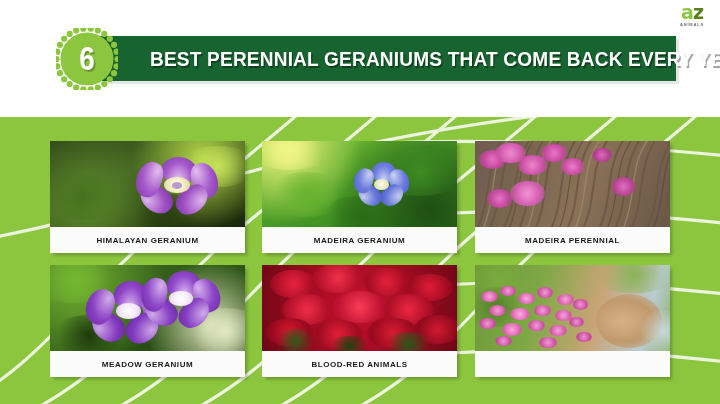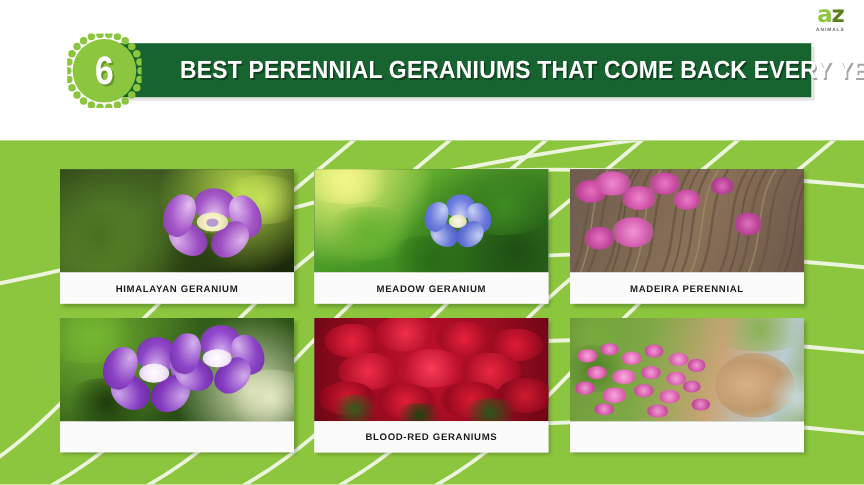--- a/index.html
+++ b/index.html
@@ -211,21 +211,21 @@
           <div style="position:absolute;left:48%;top:28%;width:28%;height:46%;">
             <div class="petal" style="left:30%;top:-8%;width:44%;height:50%;background:radial-gradient(ellipse at 50% 90%,#cfd6f5 0%,#6f7fe0 55%,#4d5ec9 100%);transform:rotate(2deg);"></div>
             <div class="petal" style="left:58%;top:18%;width:46%;height:48%;background:radial-gradient(ellipse at 20% 70%,#c8d0f2 0%,#6b7bdd 55%,#4a5bc6 100%);transform:rotate(72deg);"></div>
             <div class="petal" style="left:44%;top:54%;width:44%;height:48%;background:radial-gradient(ellipse at 30% 25%,#c2ccf0 0%,#6474d8 58%,#4454be 100%);transform:rotate(142deg);"></div>
             <div class="petal" style="left:4%;top:52%;width:44%;height:48%;background:radial-gradient(ellipse at 70% 25%,#c2ccf0 0%,#6474d8 58%,#4454be 100%);transform:rotate(214deg);"></div>
             <div class="petal" style="left:-8%;top:16%;width:46%;height:48%;background:radial-gradient(ellipse at 80% 70%,#c8d0f2 0%,#6b7bdd 55%,#4a5bc6 100%);transform:rotate(288deg);"></div>
             <div class="blob" style="left:34%;top:34%;width:28%;height:28%;background:radial-gradient(circle,#fbfbe6 0%,#e7e6c2 60%,#cfcfa8 100%);"></div>
           </div>
         </div>
       </div>
-      <div class="card-caption" style="height:26px;">MEADOW GERANIUM</div>
+      <div class="card-caption" style="height:26px;">MADEIRA GERANIUM</div>
     </div>
 
     <div class="card" style="left:475px;top:24px;width:195px;height:112px;">
       <div class="card-photo" style="height:86px;">
         <div class="photo-canvas" style="background:
              linear-gradient(112deg,#6f5c50 0%,#7a6550 25%,#8a7158 55%,#6b5748 100%);">
             <svg viewBox="0 0 195 86" preserveAspectRatio="none" style="position:absolute;left:0;top:0;width:100%;height:100%;">
               <g stroke="#6a5744" stroke-width="2" fill="none" opacity="0.85">
                 <path d="M2 88 C 16 60 10 30 26 0"></path>
                 <path d="M14 88 C 30 58 22 28 40 0"></path>
@@ -289,20 +289,21 @@
           <div style="position:absolute;left:48%;top:10%;width:40%;height:60%;">
             <div class="petal" style="left:30%;top:-5%;width:42%;height:50%;background:radial-gradient(ellipse at 50% 90%,#dcbcf1 0%,#9249cb 55%,#6e2da2 100%);transform:rotate(-6deg);"></div>
             <div class="petal" style="left:60%;top:18%;width:44%;height:48%;background:radial-gradient(ellipse at 20% 70%,#d6b2ed 0%,#8d45c7 55%,#692a9e 100%);transform:rotate(66deg);"></div>
             <div class="petal" style="left:44%;top:54%;width:42%;height:48%;background:radial-gradient(ellipse at 30% 25%,#d0aae9 0%,#863ec3 58%,#632698 100%);transform:rotate(136deg);"></div>
             <div class="petal" style="left:2%;top:52%;width:42%;height:48%;background:radial-gradient(ellipse at 70% 25%,#d0aae9 0%,#863ec3 58%,#632698 100%);transform:rotate(208deg);"></div>
             <div class="petal" style="left:-8%;top:16%;width:44%;height:48%;background:radial-gradient(ellipse at 80% 70%,#d6b2ed 0%,#8d45c7 55%,#692a9e 100%);transform:rotate(282deg);"></div>
             <div class="blob" style="left:33%;top:34%;width:30%;height:28%;background:radial-gradient(circle,#ffffff 0%,#f5eafb 55%,#ddc6ea 100%);"></div>
           </div>
         </div>
       </div>
+      <div class="card-caption" style="height:26px;">MEADOW GERANIUM</div>
     </div>
 
     <div class="card" style="left:262px;top:148px;width:195px;height:112px;">
       <div class="card-photo" style="height:86px;">
         <div class="photo-canvas" style="background:
              radial-gradient(circle at 50% 45%, #c8102e 0%, #a10c22 48%, #6d0715 100%),
              linear-gradient(160deg,#8c0a1c 0%,#5d0711 100%);">
           <div class="blob" style="left:4%;top:6%;width:24%;height:32%;background:radial-gradient(circle,#e8233f 0%,#a80d24 70%,rgba(140,10,30,0) 100%);"></div>
           <div class="blob" style="left:26%;top:-2%;width:26%;height:34%;background:radial-gradient(circle,#f0304a 0%,#b4102a 70%,rgba(140,10,30,0) 100%);"></div>
           <div class="blob" style="left:52%;top:4%;width:24%;height:32%;background:radial-gradient(circle,#e6203c 0%,#a50d23 70%,rgba(140,10,30,0) 100%);"></div>
@@ -312,21 +313,21 @@
           <div class="blob" style="left:62%;top:34%;width:26%;height:36%;background:radial-gradient(circle,#ea2741 0%,#ab0e26 70%,rgba(140,10,30,0) 100%);"></div>
           <div class="blob" style="left:2%;top:62%;width:24%;height:32%;background:radial-gradient(circle,#d6182f 0%,#95091e 70%,rgba(130,8,26,0) 100%);"></div>
           <div class="blob" style="left:26%;top:64%;width:26%;height:34%;background:radial-gradient(circle,#e01f38 0%,#9d0b21 70%,rgba(130,8,26,0) 100%);"></div>
           <div class="blob" style="left:54%;top:62%;width:26%;height:34%;background:radial-gradient(circle,#d81a31 0%,#980a1f 70%,rgba(130,8,26,0) 100%);"></div>
           <div class="blob" style="left:78%;top:58%;width:24%;height:34%;background:radial-gradient(circle,#cf1a30 0%,#8d091d 70%,rgba(120,8,24,0) 100%);"></div>
           <div class="blob" style="left:6%;top:74%;width:22%;height:28%;background:radial-gradient(circle,#2e5c1a 0%,rgba(30,70,16,0) 72%);"></div>
           <div class="blob" style="left:62%;top:78%;width:26%;height:28%;background:radial-gradient(circle,#2a5618 0%,rgba(28,66,14,0) 74%);"></div>
           <div class="blob" style="left:34%;top:82%;width:22%;height:24%;background:radial-gradient(circle,#1f4410 0%,rgba(22,52,10,0) 74%);"></div>
         </div>
       </div>
-      <div class="card-caption" style="height:26px;">BLOOD-RED GERANIUMS</div>
+      <div class="card-caption" style="height:26px;">BLOOD-RED ANIMALS</div>
     </div>
 
     <div class="card" style="left:475px;top:148px;width:195px;height:112px;">
       <div class="card-photo" style="height:86px;">
         <div class="photo-canvas" style="background:
              linear-gradient(105deg,#6d9a3a 0%,#7ea845 32%,#c9a477 62%,#b9ccd0 86%,#8fae6a 100%);">
           <div class="blob" style="left:-6%;top:-6%;width:36%;height:44%;background:radial-gradient(circle,#79ab3c 0%,rgba(110,150,50,0) 70%);"></div>
           <div class="blob" style="left:58%;top:-10%;width:46%;height:42%;background:radial-gradient(circle,#89b357 0%,rgba(120,160,70,0) 70%);"></div>
           <div class="blob" style="left:62%;top:34%;width:34%;height:62%;background:radial-gradient(ellipse at 40% 50%,#d8b187 0%,#c09a6e 55%,rgba(180,150,110,0) 100%);"></div>
           <div class="blob" style="left:84%;top:52%;width:26%;height:50%;background:radial-gradient(circle,#c9d7d9 0%,rgba(190,205,208,0) 72%);"></div>

